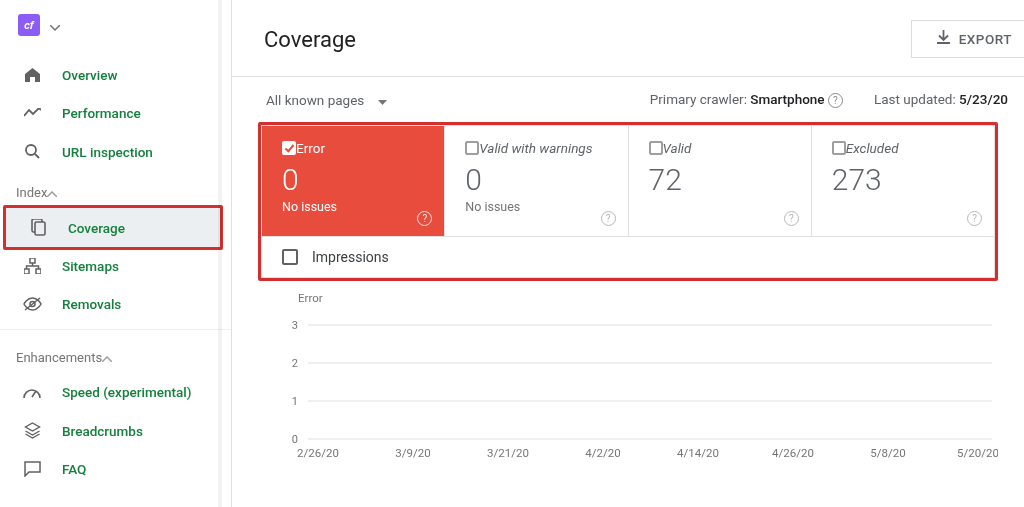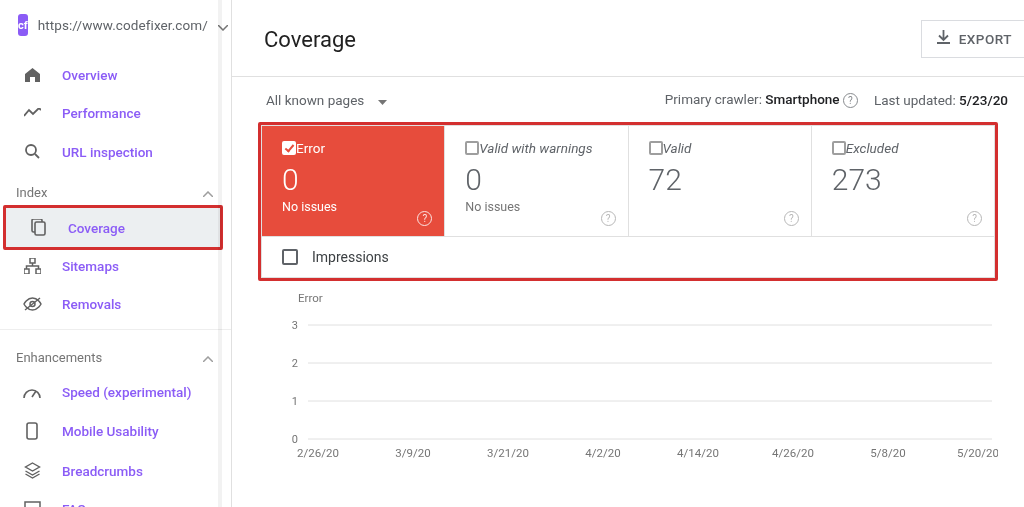--- a/index.html
+++ b/index.html
@@ -5,44 +5,44 @@
 * { box-sizing: border-box; margin: 0; padding: 0; font-family: 'Roboto', 'Segoe UI', Arial, sans-serif; }
 body { width: 1024px; height: 507px; background: #fff; overflow: hidden; color: #212121; }
 
 .app { display: flex; height: 100%; }
 
 
 .sidebar { width: 232px; height: 100%; border-right: 1px solid #e0e0e0; display: flex; flex-direction: column; position: relative; }
 .scroll-shadow { position: absolute; right: 9px; top: 0; bottom: 0; width: 4px; background: rgba(0,0,0,0.05); }
 
 .site-chooser { display: flex; align-items: center; padding: 14px 12px 14px 18px; gap: 10px; }
-.site-icon { width: 22px; height: 22px; background:#8b5cf6; color:#fff; font-size:11px; font-weight:700; display:flex; align-items:center; justify-content:center; border-radius:3px; }
+.site-icon { width: 22px; height: 22px; background:#8b5cf6; color:#fff; font-size:11px; font-weight:700; display:flex; align-items:center; justify-content:center; border-radius:3px;font-style:italic; }
 .site-url { flex: 1; font-size: 13.5px; letter-spacing: .1px; color:#5f6368; }
 .chooser-arrow { color: #757575; }
 
 .nav { padding: 6px 0; }
-.nav-item { display: flex; align-items: center; gap: 20px; padding: 11px 12px 11px 22px; font-size: 13.5px; font-weight: 500; color:#8b5cf6; cursor: pointer; }
+.nav-item { display: flex; align-items: center; gap: 20px; padding: 11px 12px 11px 22px; font-size: 13.5px; font-weight: 500; color:#15803d; cursor: pointer; }
 .nav-item .ic { width: 20px; display:flex; align-items:center; justify-content:center; color:#616161; }
 .nav-item.active { background:#eceff1; }
 
-.nav-section { display:flex; align-items:center; justify-content:space-between; padding: 14px 18px 8px 16px; font-size: 13px; color:#757575; }
+.nav-section { display:flex; align-items:center; padding: 14px 18px 8px 16px; font-size: 13px; color:#757575; }
 .nav-section .chev { color:#9e9e9e; }
 .nav-divider { height:1px; background:#eee; margin: 6px 0; }
 
 .highlight-cov { border: 3px solid #d32f2f; margin: -3px 8px -3px 3px; border-radius:2px; }
 
 
 .main { flex: 1; display:flex; flex-direction:column; overflow:hidden; }
 .page-header { display:flex; align-items:center; justify-content:space-between; padding: 20px 0 18px 32px; border-bottom:1px solid #e0e0e0; }
 .page-title { font-size: 22px; font-weight: 400; color:#212121; }
-.export-btn { display:flex; align-items:center; gap:8px; font-size:13.5px; font-weight:500; letter-spacing:.5px; color:#5f6368; border:1px solid #dadce0; border-right:none; padding: 9px 12px 9px 14px; }
+.export-btn { display:flex; align-items:center; gap:8px; font-size:13.5px; font-weight:500; letter-spacing:.5px; color:#5f6368; border:1px solid #dadce0; border-right:none; padding: 9px 12px 9px 24px; }
 
 .filter-row { display:flex; align-items:center; padding: 14px 16px 14px 6px; font-size:13.5px; color:#5f6368; }
 .filter-left { display:flex; align-items:center; gap:14px; padding-left: 28px; }
-.filter-right { margin-left:auto; display:flex; align-items:flex-end; gap:16px; }
+.filter-right { margin-left:auto; display:flex; align-items:flex-start; gap:31px; }
 .filter-right strong { font-weight:500; color:#202124; }
 
 
 .red-box { border: 3px solid #d32f2f; margin: 0 26px 0 26px; border-radius:2px; }
 
 .cards { display:flex; border:1px solid #e0e0e0; }
 .card { flex:1; border-right:1px solid #e0e0e0; padding: 14px 16px 10px 20px; position:relative; min-height: 110px; }
 .card:last-child { border-right:none; }
 .card .row1 { display:flex; align-items:center; font-size:13.5px; }
 .card .count { font-size: 30px; font-weight: 300; margin: 6px 0 2px; }
@@ -80,21 +80,20 @@
 </head>
 <body>
 
 <div class="app">
 
   <div class="sidebar">
     <div class="scroll-shadow"></div>
 
     <div class="site-chooser">
       <span class="site-icon">cf</span>
-      <span class="site-url">https://www.codefixer.com/</span>
       <span class="chooser-arrow">
         <svg width="10" height="6" viewBox="0 0 10 6">
             <path d="M0 0l5 5 5-5" fill="none" stroke="#757575" stroke-width="1.5"></path>
           </svg>
       </span>
     </div>
 
     <div class="nav">
       <div class="nav-item">
         <span class="ic">
@@ -173,28 +172,20 @@
       </div>
 
       <div class="nav-item">
         <span class="ic">
             <svg width="18" height="14" viewBox="0 0 18 14">
               <path d="M1 13a8 8 0 0116 0" fill="none" stroke="#616161" stroke-width="1.6"></path>
               <path d="M9 12l4-6" stroke="#616161" stroke-width="1.6"></path>
             </svg>
           </span>
         <span>Speed (experimental)</span>
-      </div>
-      <div class="nav-item">
-        <span class="ic">
-            <svg width="12" height="18" viewBox="0 0 12 18">
-              <rect x="1" y="1" width="10" height="16" rx="2" fill="none" stroke="#616161" stroke-width="1.6"></rect>
-            </svg>
-          </span>
-        <span>Mobile Usability</span>
       </div>
       <div class="nav-item">
         <span class="ic">
             <svg width="17" height="17" viewBox="0 0 17 17">
               <path d="M8.5 1l7 4-7 4-7-4zM1.5 9l7 4 7-4M1.5 12l7 4 7-4" fill="none" stroke="#616161" stroke-width="1.4"></path>
             </svg>
           </span>
         <span>Breadcrumbs</span>
       </div>
       <div class="nav-item">

